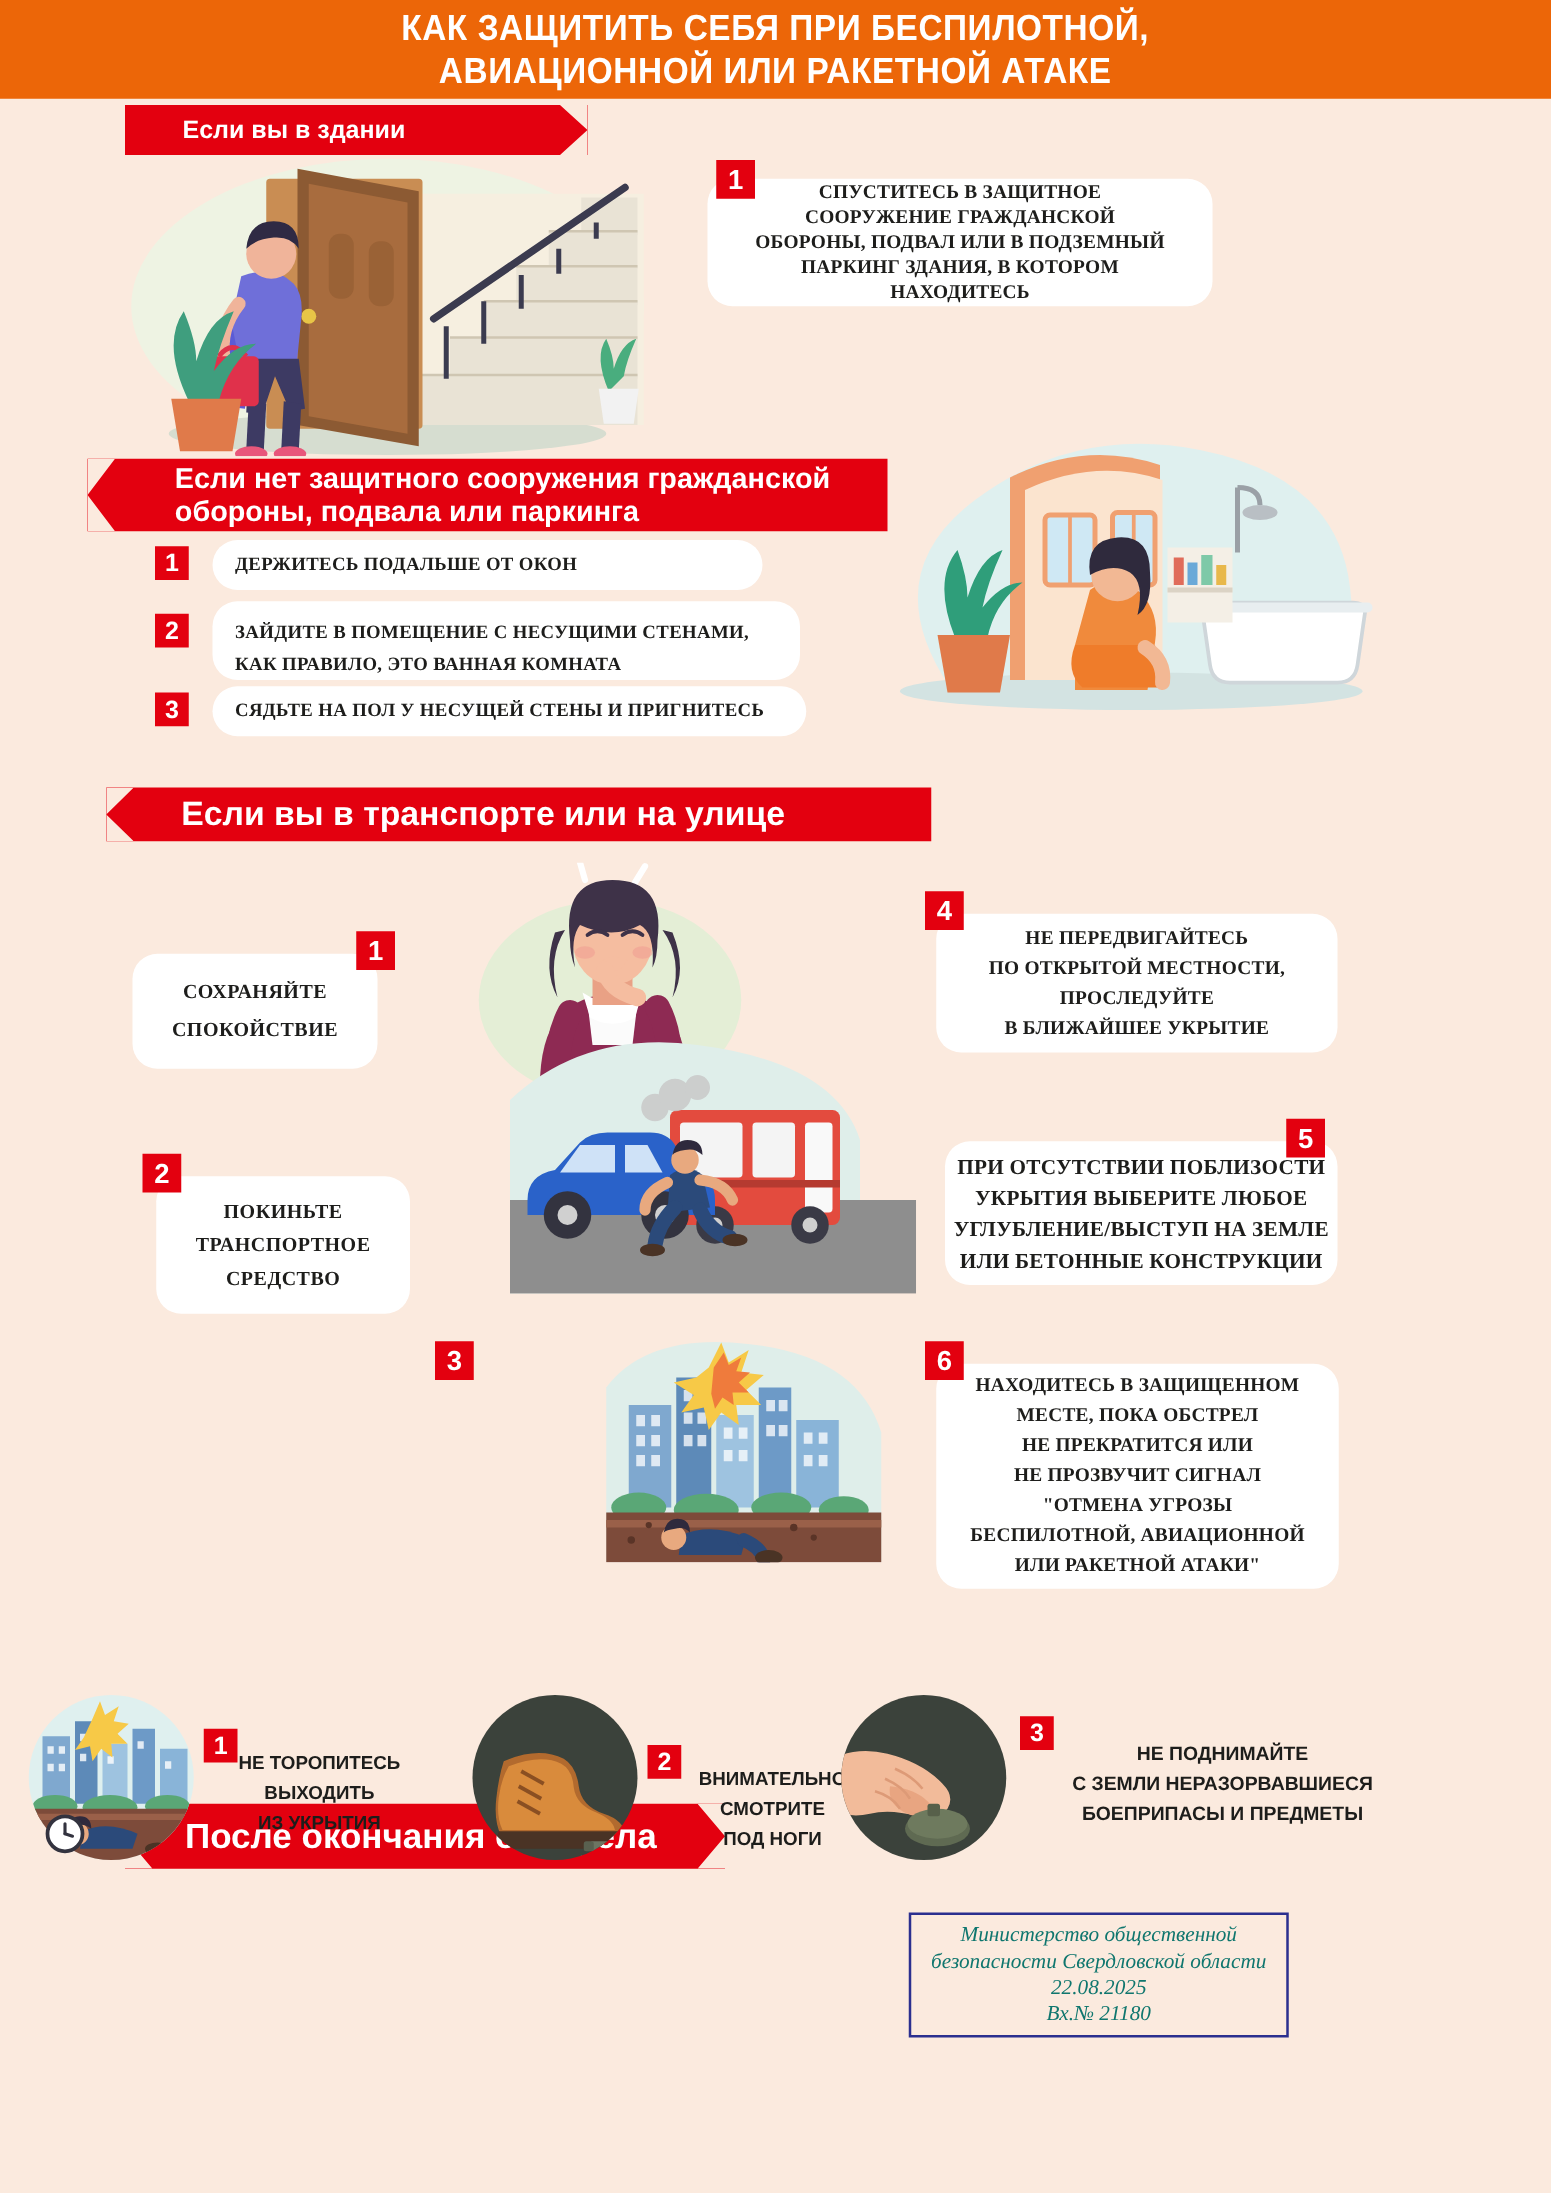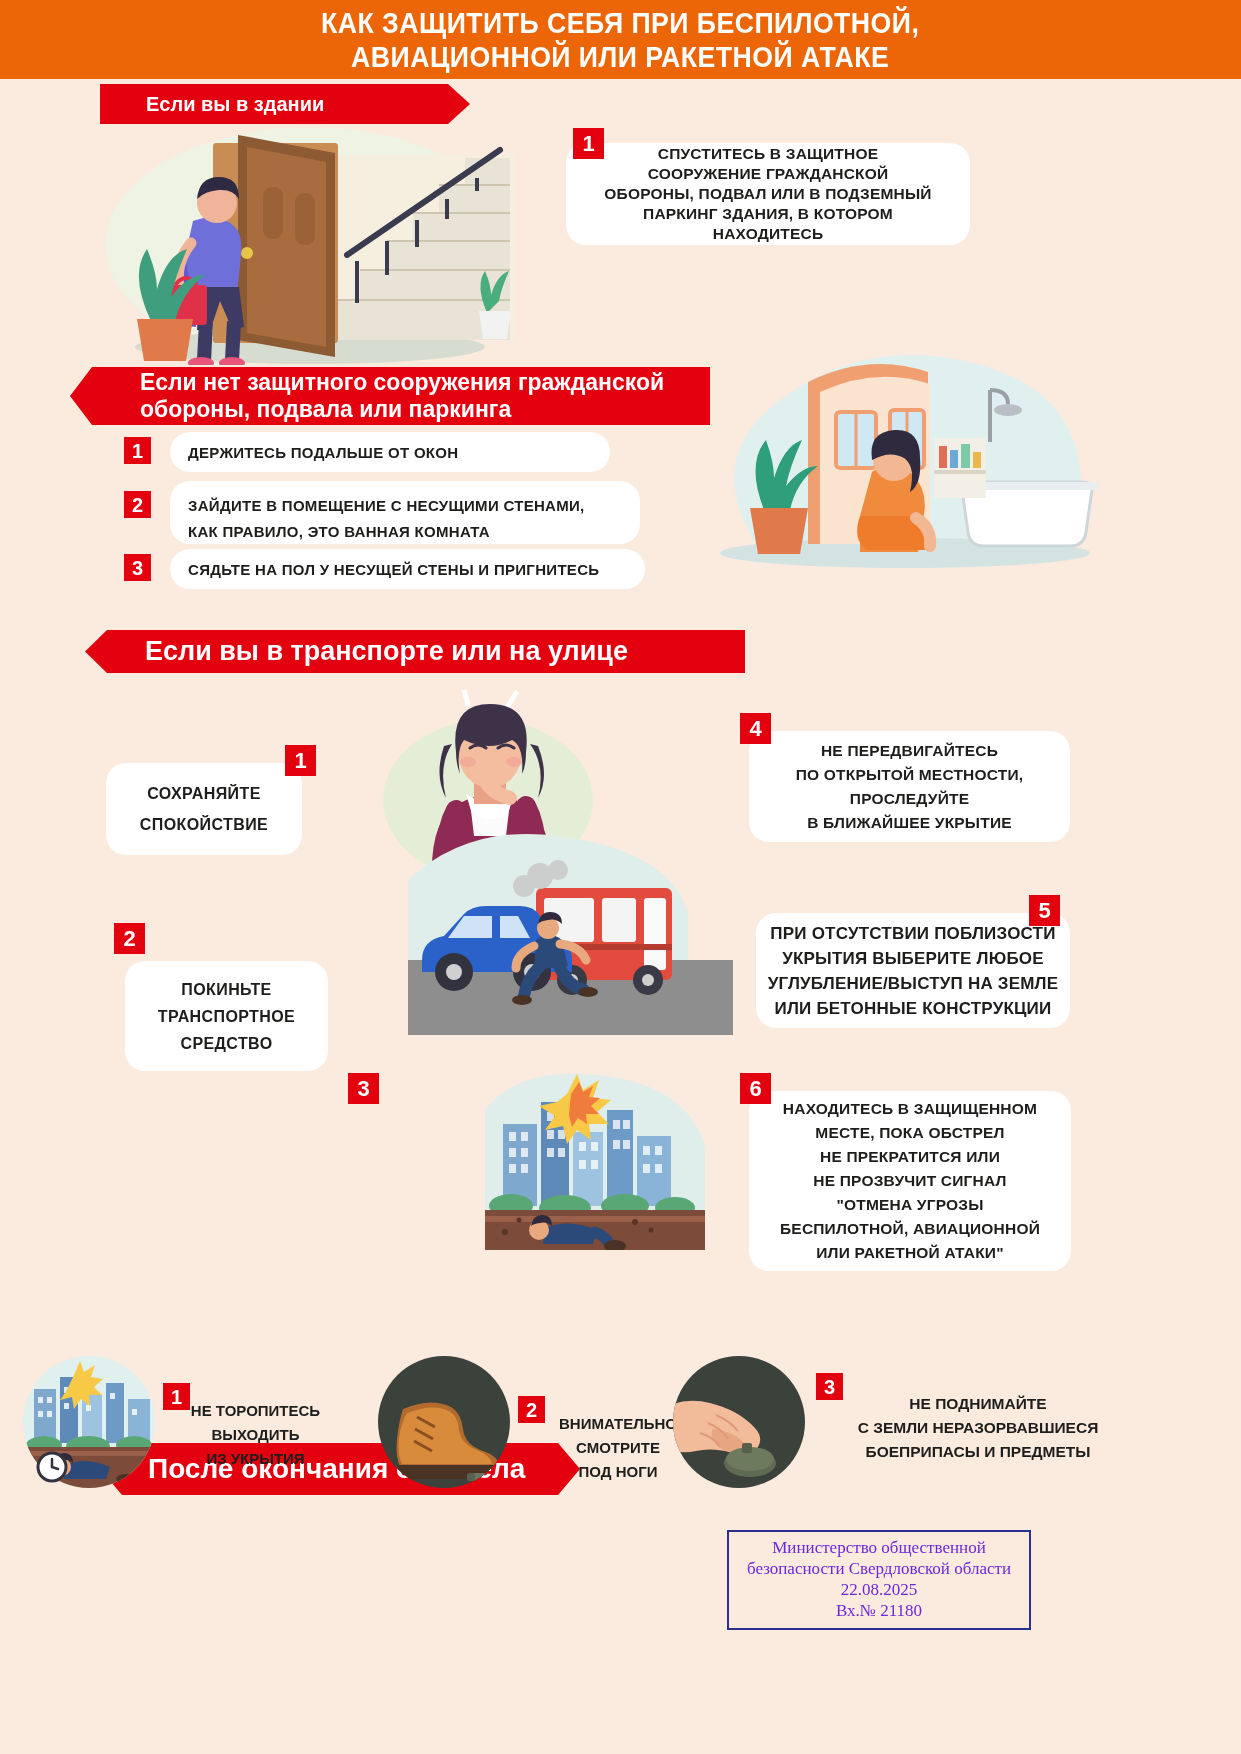--- a/index.html
+++ b/index.html
@@ -70,33 +70,33 @@
   }
   .num.sq { width:31px; height:31px; font-size:22px; }
   .num.sm { width:27px; height:27px; font-size:20px; }
 
   
   .card {
     position:absolute; background:#ffffff; border-radius:20px;
     display:flex; align-items:center; color:#1d1d1b; font-weight:bold;
     z-index:3;
   }
-  .card .txt { white-space: pre-line; }
+  .card .txt { white-space: pre-line; font-family: Liberation Serif, serif; }
 
   
   .illus { position:absolute; overflow:hidden; }
 
   
   .stamp {
     position:absolute; left:727px; top:1530px; width:304px; height:100px;
     border:2px solid #2b2f8f; color:#2b3080;
     font-family:"Liberation Serif", serif; font-size:17px; line-height:21px;
     text-align:center; padding-top:5px; z-index:20; background:transparent;
   }
-  .stamp div { color:#6d28d9; }
+  .stamp div { color:#0f766e;font-style:italic; }
 </style>
 </head>
 <body>
 
 <div class="page">
 
   <div class="header">
     <div class="header-title">
       <div>КАК ЗАЩИТИТЬ СЕБЯ ПРИ БЕСПИЛОТНОЙ,</div>
       <div>АВИАЦИОННОЙ ИЛИ РАКЕТНОЙ АТАКЕ</div>
@@ -341,21 +341,21 @@
 
       <g fill="#c9c9c9" opacity="0.85">
         <circle cx="116" cy="66" r="11"></circle>
         <circle cx="132" cy="56" r="13"></circle>
         <circle cx="150" cy="50" r="10"></circle>
       </g>
     </svg>
   </div>
 
   <div class="num sq" style="left:114px; top:923px;">2</div>
-  <div class="card" style="left:125px; top:941px; width:203px; height:110px; justify-content:center; text-align:center;margin-top:20px;">
+  <div class="card" style="left:125px; top:941px; width:203px; height:110px; justify-content:center; text-align:center;">
     <span class="txt" style="font-size:16px; line-height:27px; letter-spacing:0.4px;">ПОКИНЬТЕ
 ТРАНСПОРТНОЕ
 СРЕДСТВО</span>
   </div>
 
   <div class="num sq" style="left:1029px; top:895px;">5</div>
   <div class="card" style="left:756px; top:913px; width:314px; height:115px; justify-content:center; text-align:center;">
     <span class="txt" style="font-size:17px; line-height:25px; letter-spacing:0.2px;">ПРИ ОТСУТСТВИИ ПОБЛИЗОСТИ
 УКРЫТИЯ ВЫБЕРИТЕ ЛЮБОЕ
 УГЛУБЛЕНИЕ/ВЫСТУП НА ЗЕМЛЕ

